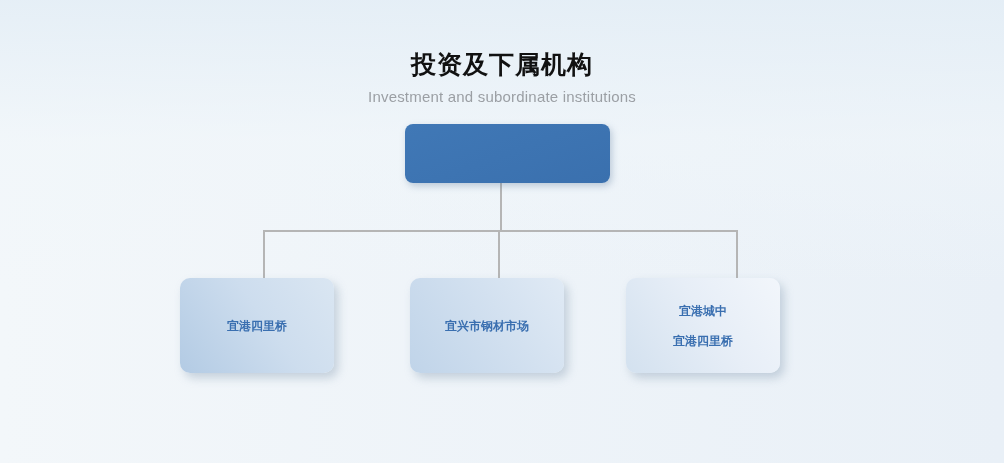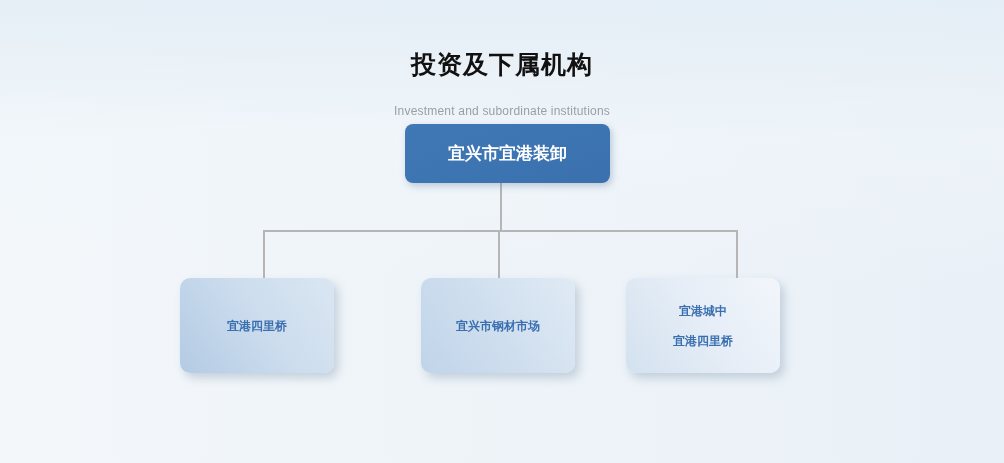--- a/index.html
+++ b/index.html
@@ -24,22 +24,22 @@
     text-align: center;
   }
   .title {
     margin: 4px;
     font-size: 25px;
     font-weight: bold;
     color: #111111;
     letter-spacing: 1px;
   }
   .subtitle {
-    margin-top: 23px;
-    font-size: 12px;
+    margin-top: 7px;
+    font-size: 15px;
     color: #9b9fa4;
     letter-spacing: 0.2px;
   }
 
   .connectors {
     position: absolute;
     left: 0;
     top: 0;
     pointer-events: none;
   }
@@ -75,21 +75,21 @@
     color: #3a6fb0;
     font-size: 12px;
     line-height: 30px;
     box-shadow: 4px 5px 10px rgba(130, 152, 176, 0.40);
   }
   .node.child-0 {
     left: 180px;
     background: linear-gradient(55deg, #b3cbe4 0%, #cdddee 55%, #dae6f2 100%);
   }
   .node.child-1 {
-    left: 421px;
+    left: 410px;
     background: linear-gradient(55deg, #c0d4e9 0%, #d3e1f0 60%, #e0eaf5 100%);
   }
   .node.child-2 {
     left: 626px;
     background: linear-gradient(55deg, #d3e1ef 0%, #e7eef7 55%, #f2f6fb 100%);
   }
 </style>
 </head>
 <body>
 
@@ -102,21 +102,20 @@
 
   <svg class="connectors" width="1004" height="463" viewBox="0 0 1004 463" aria-hidden="true">
     <path d="M501 183 L501 231" fill="none" stroke="#b5b5b5" stroke-width="2"></path>
     <path d="M264 231 L737 231" fill="none" stroke="#b5b5b5" stroke-width="2"></path>
     <path d="M264 230 L264 278" fill="none" stroke="#b5b5b5" stroke-width="2"></path>
     <path d="M499 231 L499 278" fill="none" stroke="#b5b5b5" stroke-width="2"></path>
     <path d="M737 230 L737 278" fill="none" stroke="#b5b5b5" stroke-width="2"></path>
   </svg>
 
   <div class="node root">
-    <span>宜兴市宜港装卸</span>
   </div>
 
   <div class="node child child-0">
     <span>宜港四里桥</span>
   </div>
 
   <div class="node child child-1">
     <span>宜兴市钢材市场</span>
   </div>
 

